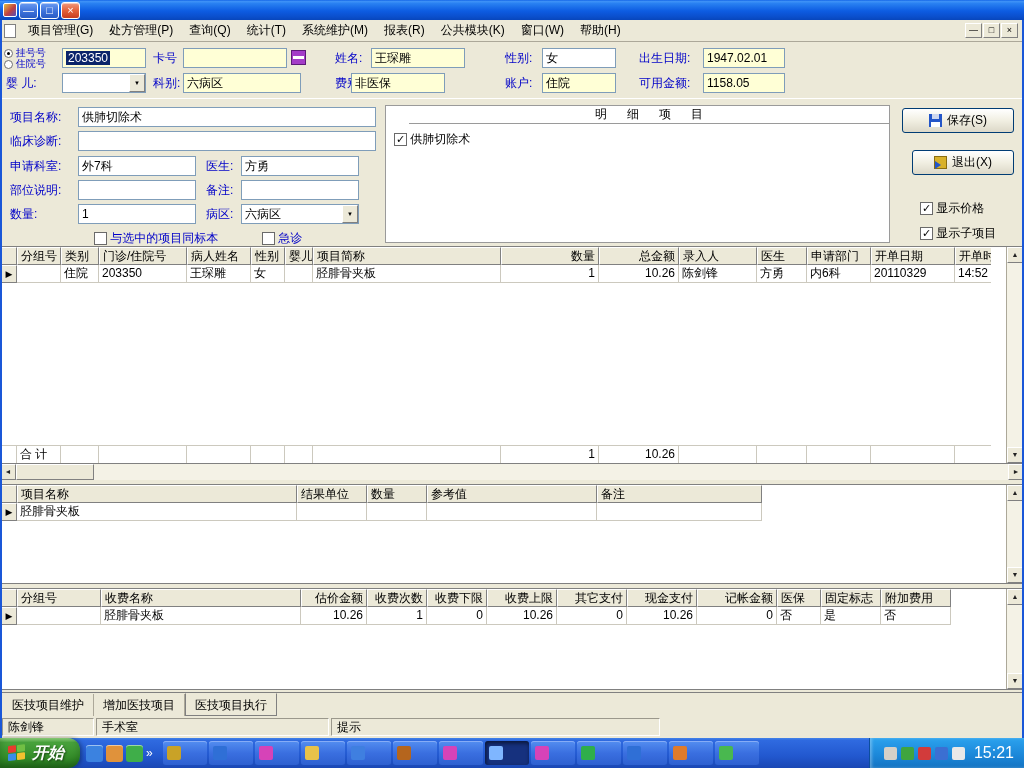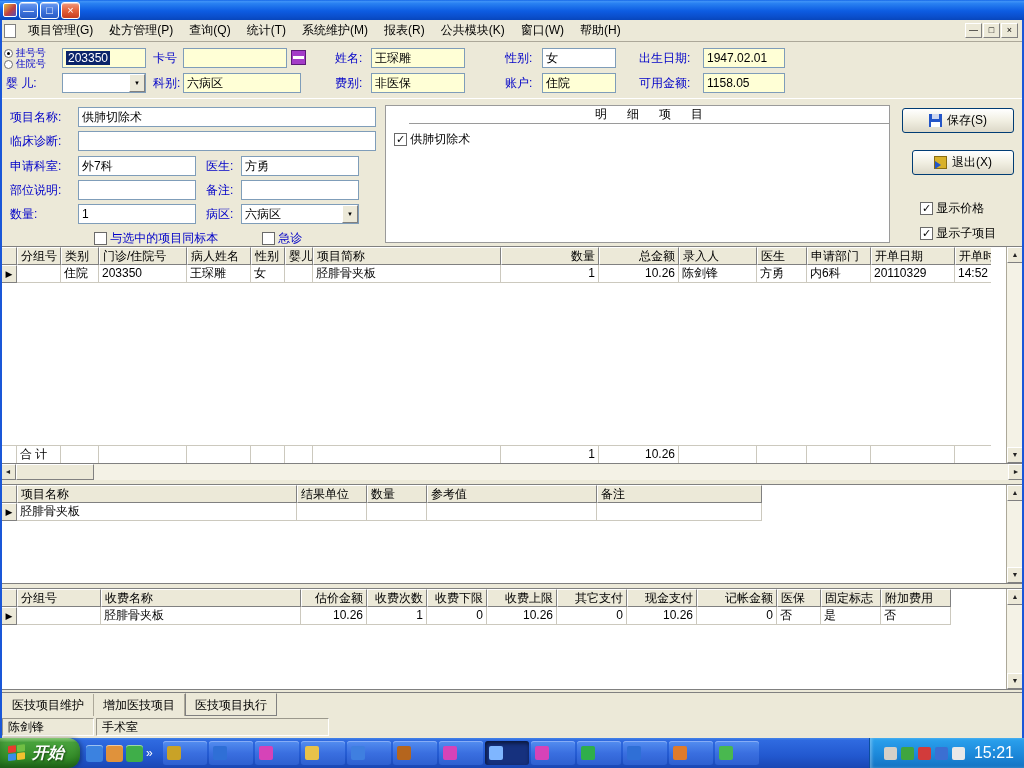--- a/index.html
+++ b/index.html
@@ -135,21 +135,21 @@
   <div class="inp y" style="left:703px;top:6px;width:82px;">1947.02.01</div>
 
   <div class="lbl" style="left:6px;top:31px;">婴  儿:</div>
   <div class="combo" style="left:62px;top:31px;width:84px;">
     <span class="val"></span>
     <span class="cbtn">▼</span>
   </div>
   <div class="lbl" style="left:153px;top:31px;">科别:</div>
   <div class="inp y" style="left:183px;top:31px;width:118px;">六病区</div>
   <div class="lbl" style="left:335px;top:31px;">费别:</div>
-  <div class="inp y" style="left:371px;top:31px;width:94px;">非医保</div>
+  <div class="inp y" style="left:351px;top:31px;width:94px;">非医保</div>
   <div class="lbl" style="left:505px;top:31px;">账户:</div>
   <div class="inp y" style="left:542px;top:31px;width:74px;">住院</div>
   <div class="lbl" style="left:639px;top:31px;">可用金额:</div>
   <div class="inp y" style="left:703px;top:31px;width:82px;">1158.05</div>
 </div>
 
 <div class="formpanel">
   <div class="lbl" style="left:10px;top:8px;">项目名称:</div>
   <div class="inp" style="left:78px;top:8px;width:298px;">供肺切除术</div>
   <div class="lbl" style="left:10px;top:32px;">临床诊断:</div>
@@ -340,20 +340,21 @@
 
 <div class="tabbar">
   <span class="tab">医技项目维护</span>
   <span class="tab">增加医技项目</span>
   <span class="tab boxed">医技项目执行</span>
 </div>
 
 <div class="statusbar">
   <span class="scell" style="width:92px;">陈剑锋</span>
   <span class="scell" style="width:233px;">手术室</span>
+  <span class="scell" style="width:329px;">提示</span>
 </div>
 
 <div class="taskbar">
   <div class="start">
     <span class="flag">
       <i style="background:#e83b2e;"></i>
         <i style="background:#71bf44;"></i>
         <i style="background:#3b8de8;"></i>
         <i style="background:#f3c12f;"></i>
     </span>

